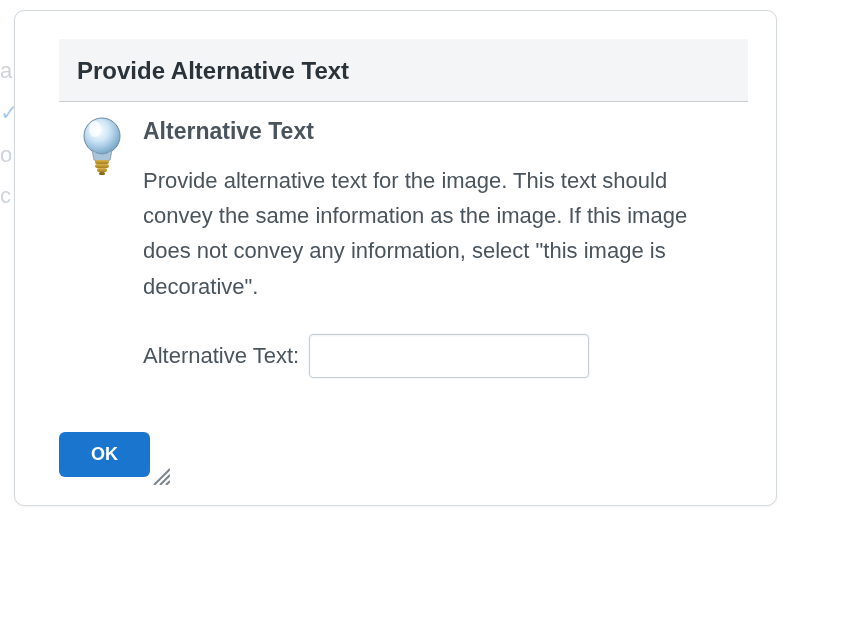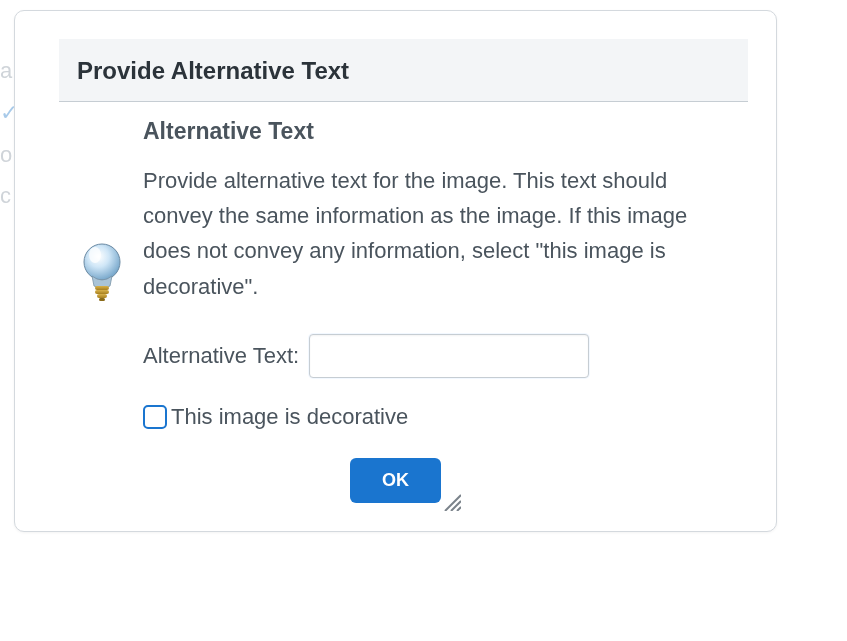--- a/index.html
+++ b/index.html
@@ -46,21 +46,21 @@
     }
     .dialog-title {
       font-size: 24px;
       font-weight: 700;
       color: #2b333a;
     }
     .dialog-body {
       display: flex;
       padding: 14px 40px 0 64px;
       gap: 18px;
-      align-items: center;
+      align-items: flex-start;
     }
     .bulb-icon {
       flex: 0 0 auto;
       width: 46px;
       height: 62px;
       margin-top: 0;
     }
     .body-content {
       flex: 1;
     }
@@ -110,21 +110,21 @@
       cursor: pointer;
       flex-shrink: 0;
     }
     .checkbox-label {
       font-size: 22px;
       color: #4a545d;
     }
     .dialog-footer {
       display: flex;
       align-items: center;
-      justify-content: center;
+      justify-content: flex-start;
       padding: 28px 24px 0 44px;
     }
     .ok-button {
       background: #1a75cf;
       color: #ffffff;
       font-size: 18px;
       font-weight: 700;
       border: none;
       border-radius: 6px;
       padding: 12px 32px;
@@ -178,24 +178,20 @@
 
     <div class="body-content">
       <div class="section-title">Alternative Text</div>
       <div class="description">Provide alternative text for the image. This text should convey the same information as the image. If this image does not convey any information, select "this image is decorative".</div>
 
       <div class="field-row">
         <span class="field-label">Alternative Text:</span>
         <input type="text" class="text-input" value="" style="">
       </div>
 
-      <div class="checkbox-row">
-        <div class="checkbox" role="checkbox" aria-checked="false"></div>
-        <span class="checkbox-label">This image is decorative</span>
-      </div>
     </div>
   </div>
 
   <div class="dialog-footer">
     <button class="ok-button">OK</button>
     <svg class="resize-handle" viewBox="0 0 20 20">
       <line x1="4" y1="20" x2="20" y2="4" stroke="#7a828a" stroke-width="2"></line>
       <line x1="10" y1="20" x2="20" y2="10" stroke="#7a828a" stroke-width="2"></line>
       <line x1="16" y1="20" x2="20" y2="16" stroke="#7a828a" stroke-width="2"></line>
     </svg>

